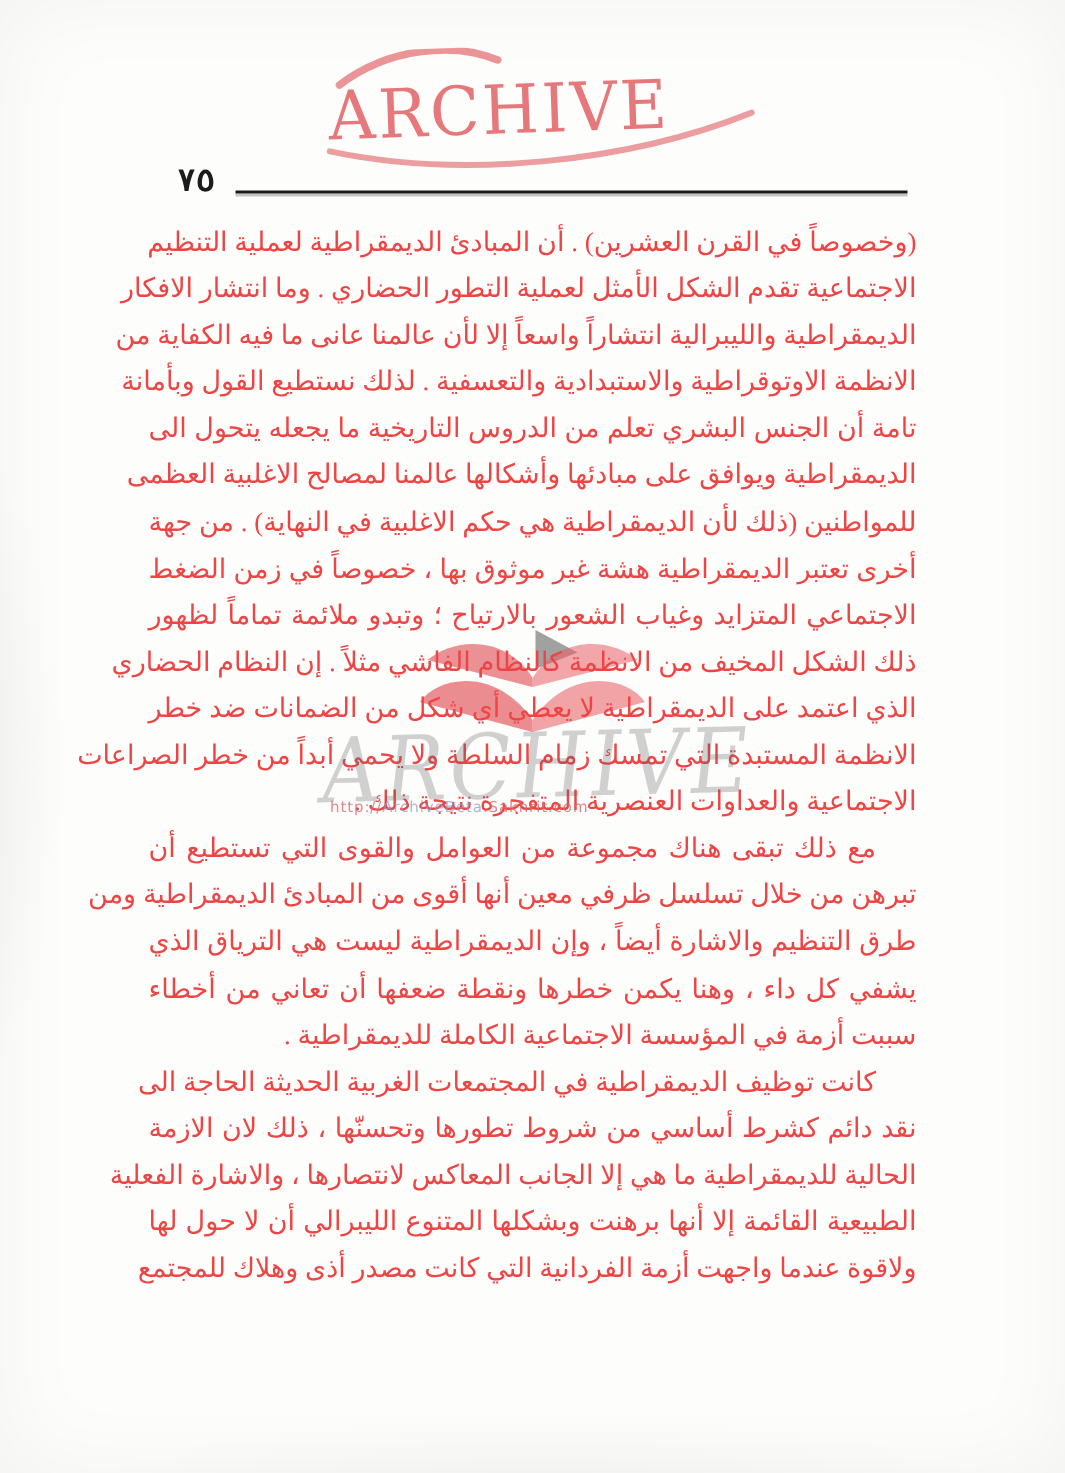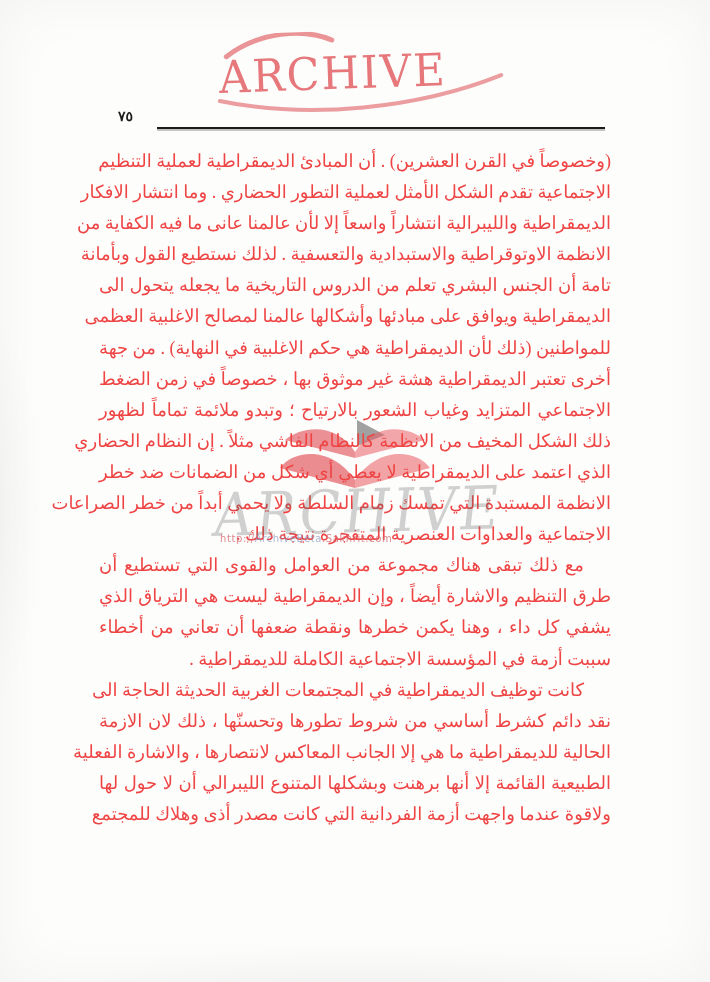--- a/index.html
+++ b/index.html
@@ -7,22 +7,22 @@
     position:relative;
     width:710px;height:982px;
     background:#fdfdfc;
     overflow:hidden;
     box-shadow:inset 0 0 60px rgba(0,0,0,0.045);
     font-family:"DejaVu Sans",sans-serif;
   }
   
   .page-number{
     position:absolute;left:118px;top:108px;
-    font-size:14px;font-weight:bold;color:#1c1c1c;
-    font-family:Liberation Serif, serif;
+    font-size:21px;font-weight:bold;color:#1c1c1c;
+    font-family:Liberation Mono, monospace;
   }
   .header-rule{
     position:absolute;left:157px;top:127px;width:448px;height:2px;
     background:#1b1b1b;
     box-shadow:0 2px 0 rgba(27,27,27,0.25);
   }
   
   .textblock{
     position:absolute;left:99px;top:146px;width:512px;
     z-index:2;
@@ -131,20 +131,21 @@
     <div class="line">تامة أن الجنس البشري تعلم من الدروس التاريخية ما يجعله يتحول الى</div>
     <div class="line">الديمقراطية ويوافق على مبادئها وأشكالها عالمنا لمصالح الاغلبية العظمى</div>
     <div class="line">للمواطنين (ذلك لأن الديمقراطية هي حكم الاغلبية في النهاية) . من جهة</div>
     <div class="line">أخرى تعتبر الديمقراطية هشة غير موثوق بها ، خصوصاً في زمن الضغط</div>
     <div class="line">الاجتماعي المتزايد وغياب الشعور بالارتياح ؛ وتبدو ملائمة تماماً لظهور</div>
     <div class="line">ذلك الشكل المخيف من الانظمة كالنظام الفاشي مثلاً . إن النظام الحضاري</div>
     <div class="line">الذي اعتمد على الديمقراطية لا يعطي أي شكل من الضمانات ضد خطر</div>
     <div class="line">الانظمة المستبدة التي تمسك زمام السلطة ولا يحمي أبداً من خطر الصراعات</div>
     <div class="line end">الاجتماعية والعداوات العنصرية المتفجرة نتيجة ذلك .</div>
     <div class="line indent">مع ذلك تبقى هناك مجموعة من العوامل والقوى التي تستطيع أن</div>
+    <div class="line">تبرهن من خلال تسلسل ظرفي معين أنها أقوى من المبادئ الديمقراطية ومن</div>
     <div class="line">طرق التنظيم والاشارة أيضاً ، وإن الديمقراطية ليست هي الترياق الذي</div>
     <div class="line">يشفي كل داء ، وهنا يكمن خطرها ونقطة ضعفها أن تعاني من أخطاء</div>
     <div class="line end">سببت أزمة في المؤسسة الاجتماعية الكاملة للديمقراطية .</div>
     <div class="line indent">كانت توظيف الديمقراطية في المجتمعات الغربية الحديثة الحاجة الى</div>
     <div class="line">نقد دائم كشرط أساسي من شروط تطورها وتحسنّها ، ذلك لان الازمة</div>
     <div class="line">الحالية للديمقراطية ما هي إلا الجانب المعاكس لانتصارها ، والاشارة الفعلية</div>
     <div class="line">الطبيعية القائمة إلا أنها برهنت وبشكلها المتنوع الليبرالي أن لا حول لها</div>
     <div class="line end">ولاقوة عندما واجهت أزمة الفردانية التي كانت مصدر أذى وهلاك للمجتمع</div>
   </div>
 

